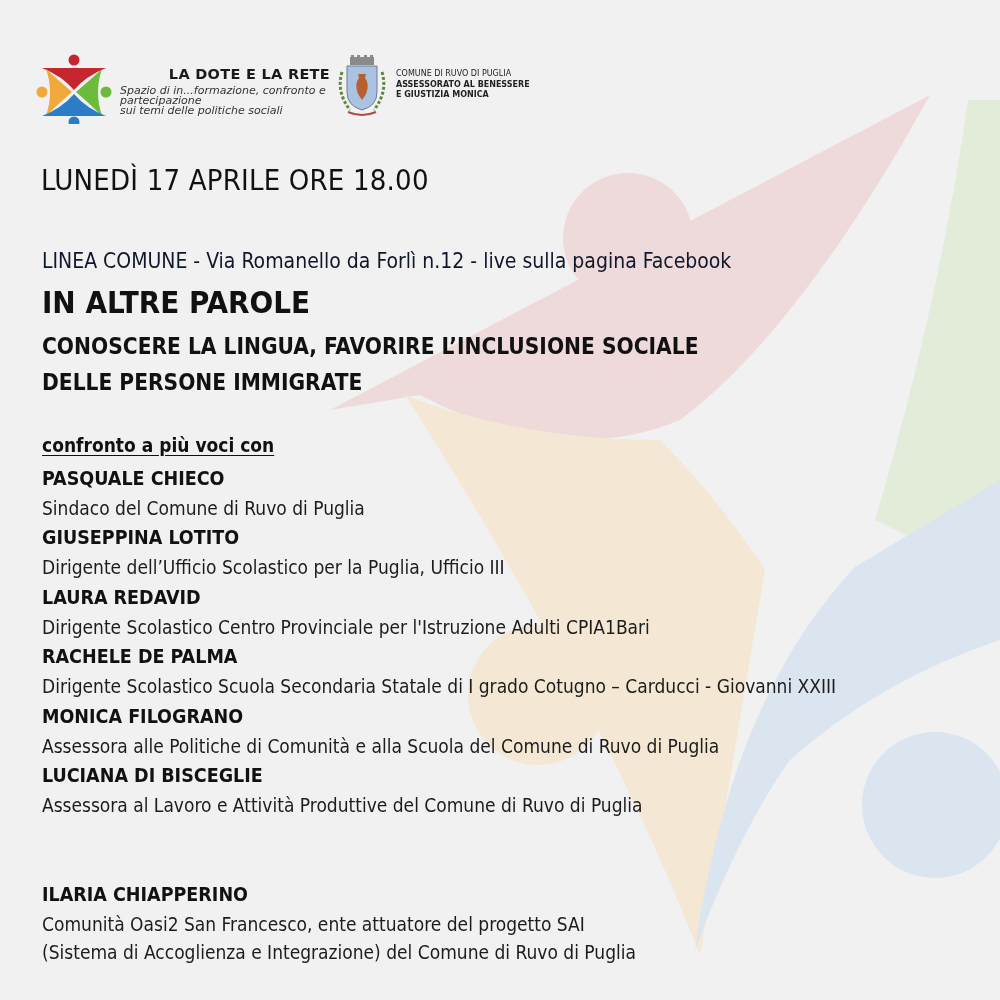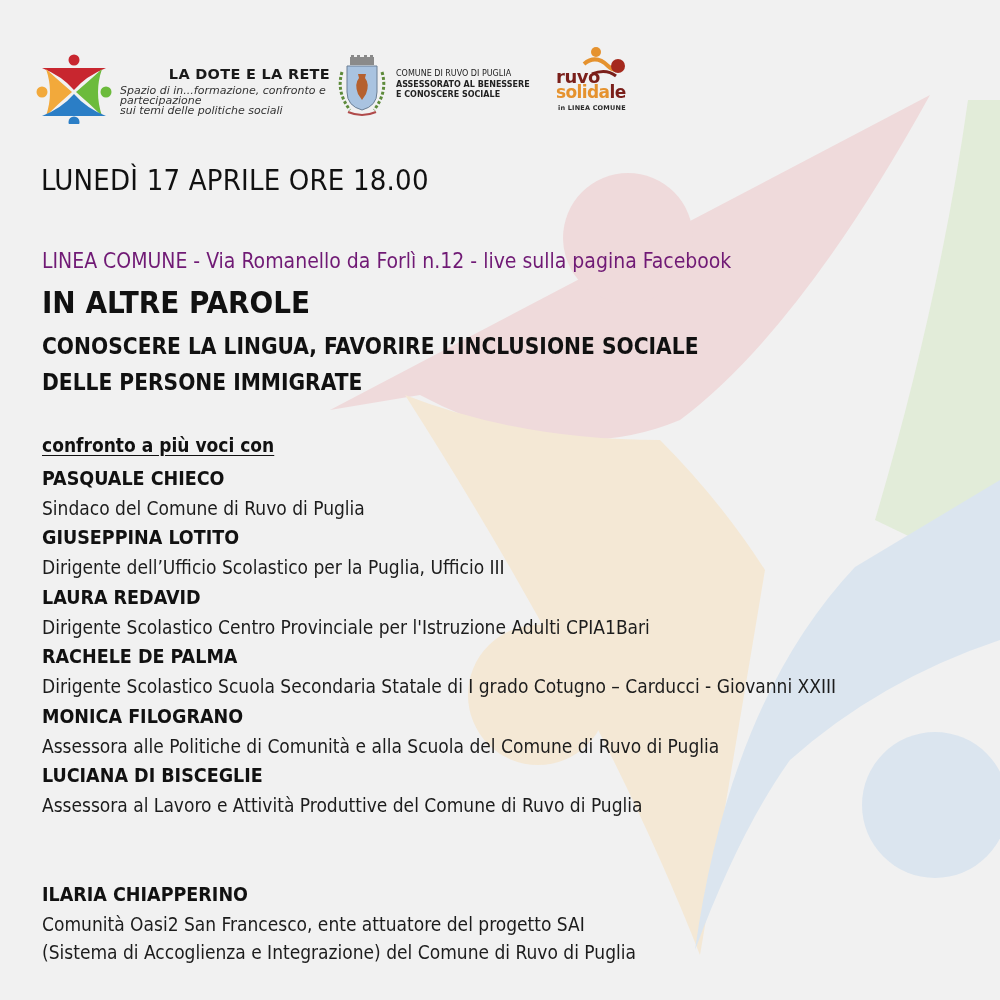--- a/index.html
+++ b/index.html
@@ -27,21 +27,21 @@
   .ruvo-line2 { position:absolute; left:0; top:36px; font-family:"DejaVu Sans", sans-serif; font-weight:bold; font-size:17px; letter-spacing:-0.6px; color:#e5922e; }
   .ruvo-line2 .dk { color:#7a1f1a; }
   .ruvo-line3 { position:absolute; left:2px; top:58px; font-family:"DejaVu Sans", sans-serif; font-weight:bold; font-size:6.5px; color:#2a2a2a; letter-spacing:0.2px; }
 
   
   .date {
     position:absolute; left:41px; top:163px;
     font-family:"DejaVu Sans Condensed","DejaVu Sans", sans-serif; font-weight:normal;
     font-size:29px; letter-spacing:0.2px; color:#111;
   }
-  .venue { position:absolute; left:42px; top:249px; font-size:21px; color:#701a75; letter-spacing:0; }
+  .venue { position:absolute; left:42px; top:249px; font-size:21px; color:#0f172a; letter-spacing:0; }
   .title { position:absolute; left:42px; top:284px; font-weight:bold; font-size:31px; color:#111; }
   .subtitle { position:absolute; left:42px; top:328px; font-weight:bold; font-size:22.5px; line-height:36px; color:#111; }
 
   .intro { position:absolute; left:42px; top:434px; font-weight:bold; font-size:19px; color:#111; text-decoration:underline; text-underline-offset:3px; }
 
   .speakers { position:absolute; left:42px; top:465px; }
   .sp { height:59.4px; }
   .sp-name { font-weight:bold; font-size:19.5px; color:#111; height:29px; line-height:27px; }
   .sp-role { font-size:19px; color:#1c1c1c; line-height:28px; white-space:nowrap; }
 </style>
@@ -96,34 +96,23 @@
 
     <path d="M 11 12 L 41 12 L 41 38 Q 41 52 26 56 Q 11 52 11 38 Z" fill="#a9c3e0" stroke="#6b7f95" stroke-width="1"></path>
 
     <path d="M 22 20 L 30 20 L 29 24 Q 34 30 30 40 L 26 46 L 22 40 Q 18 30 23 24 Z" fill="#b5602e"></path>
 
     <path d="M 12 58 Q 26 64 40 58" stroke="#b04a4a" stroke-width="2" fill="none"></path>
   </svg>
   <div class="comune-text">
     <div>COMUNE DI RUVO DI PUGLIA</div>
     <div class="b">ASSESSORATO AL BENESSERE</div>
-    <div class="b">E CONOSCERE SOCIALE</div>
+    <div class="b">E GIUSTIZIA MONICA</div>
   </div>
 
-  <div class="ruvo">
-    <svg style="position:absolute;left:26px;top:0;" width="46" height="34" viewBox="0 0 46 34" xmlns="http://www.w3.org/2000/svg">
-      <circle cx="14" cy="6" r="5" fill="#e5922e"></circle>
-      <path d="M 2 18 Q 14 8 26 20 Q 32 26 40 22" stroke="#e5922e" stroke-width="4" fill="none"></path>
-      <path d="M 10 28 Q 24 22 34 30" stroke="#7a1f1a" stroke-width="3" fill="none"></path>
-      <circle cx="36" cy="20" r="7" fill="#a52a1e"></circle>
-    </svg>
-    <div class="ruvo-line1">ruvo</div>
-    <div class="ruvo-line2"><span>solida</span><span class="dk">le</span></div>
-    <div class="ruvo-line3">in LINEA COMUNE</div>
-  </div>
 
   <div class="date">LUNEDÌ 17 APRILE ORE 18.00</div>
   <div class="venue">LINEA COMUNE - Via Romanello da Forlì n.12 - live sulla pagina Facebook</div>
   <div class="title">IN ALTRE PAROLE</div>
   <div class="subtitle">
     <div>CONOSCERE LA LINGUA, FAVORIRE L’INCLUSIONE SOCIALE</div>
     <div>DELLE PERSONE IMMIGRATE</div>
   </div>
 
   <div class="intro">confronto a più voci con</div>

